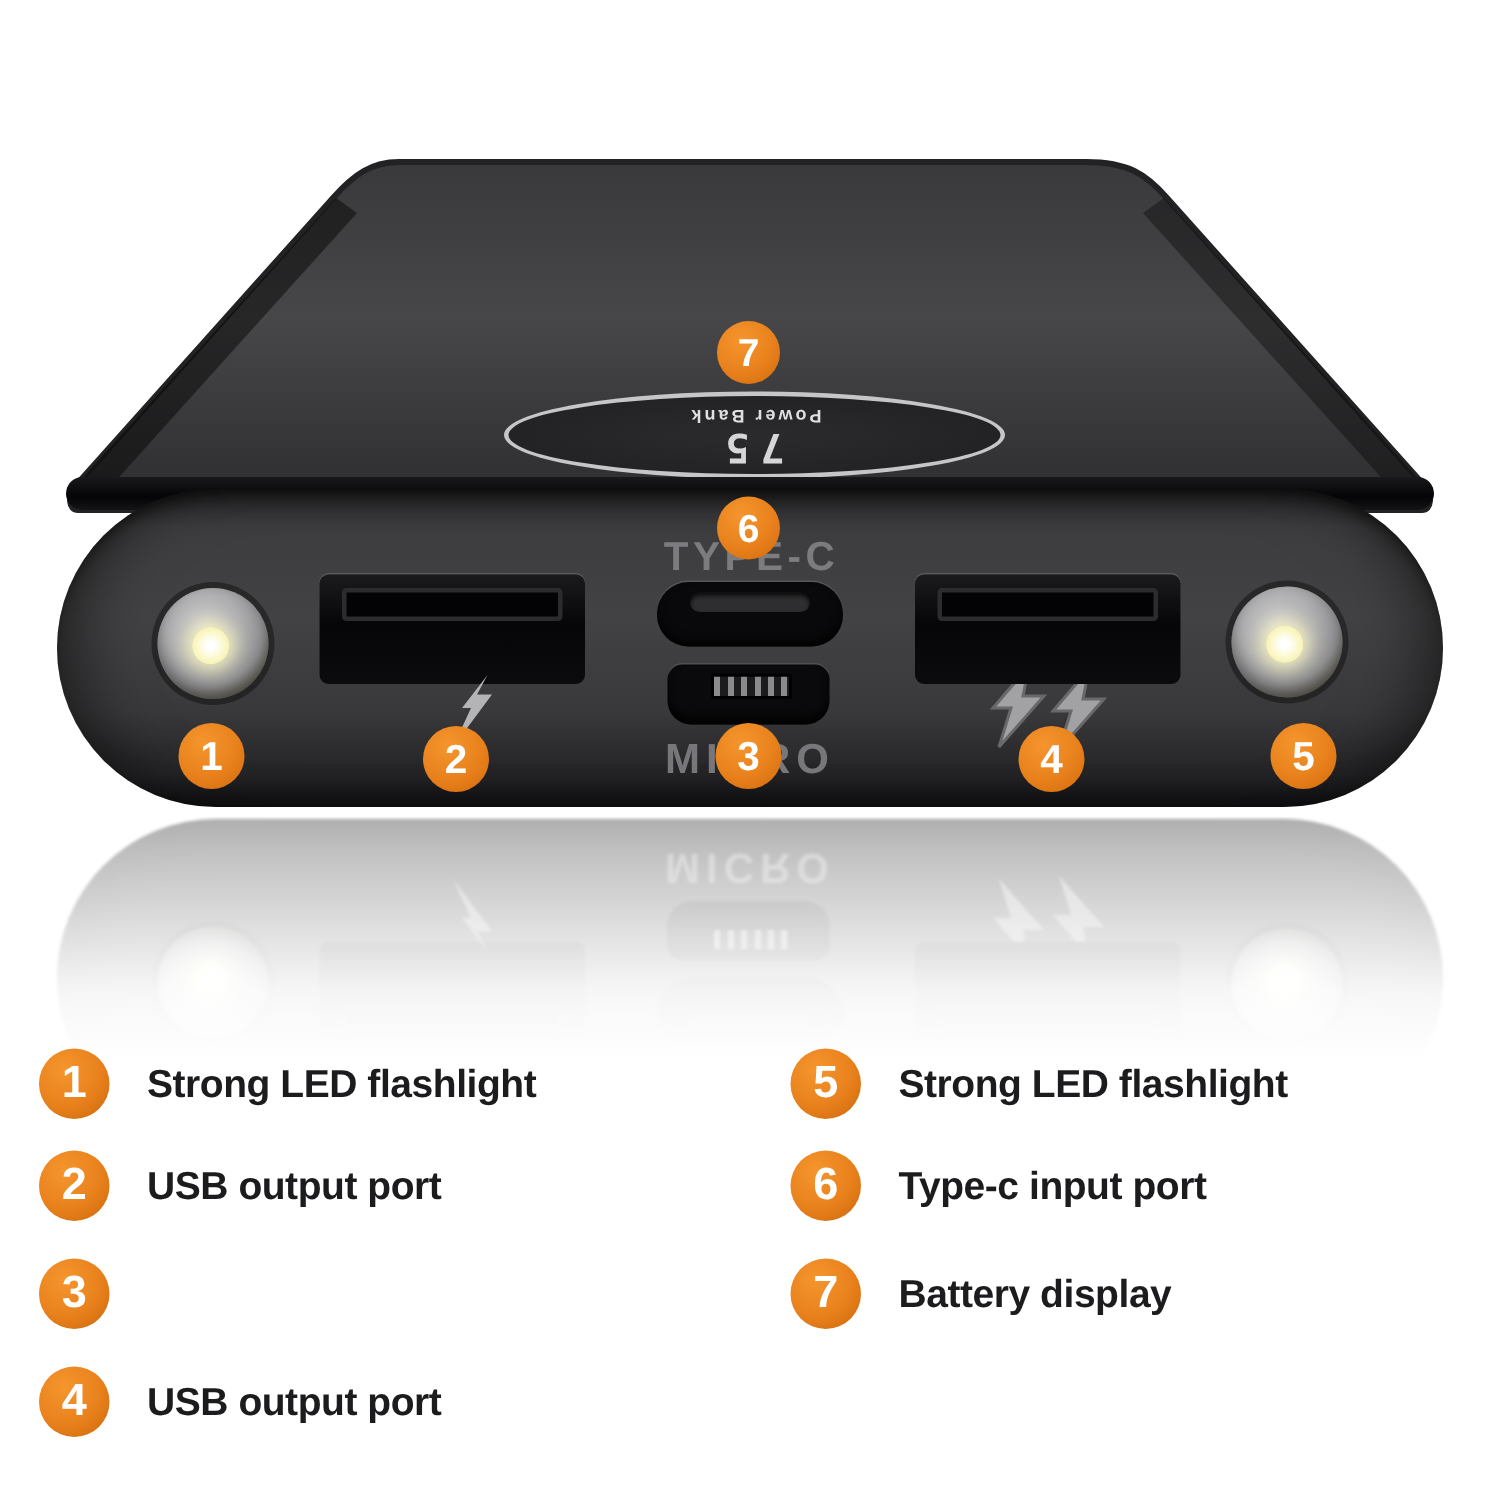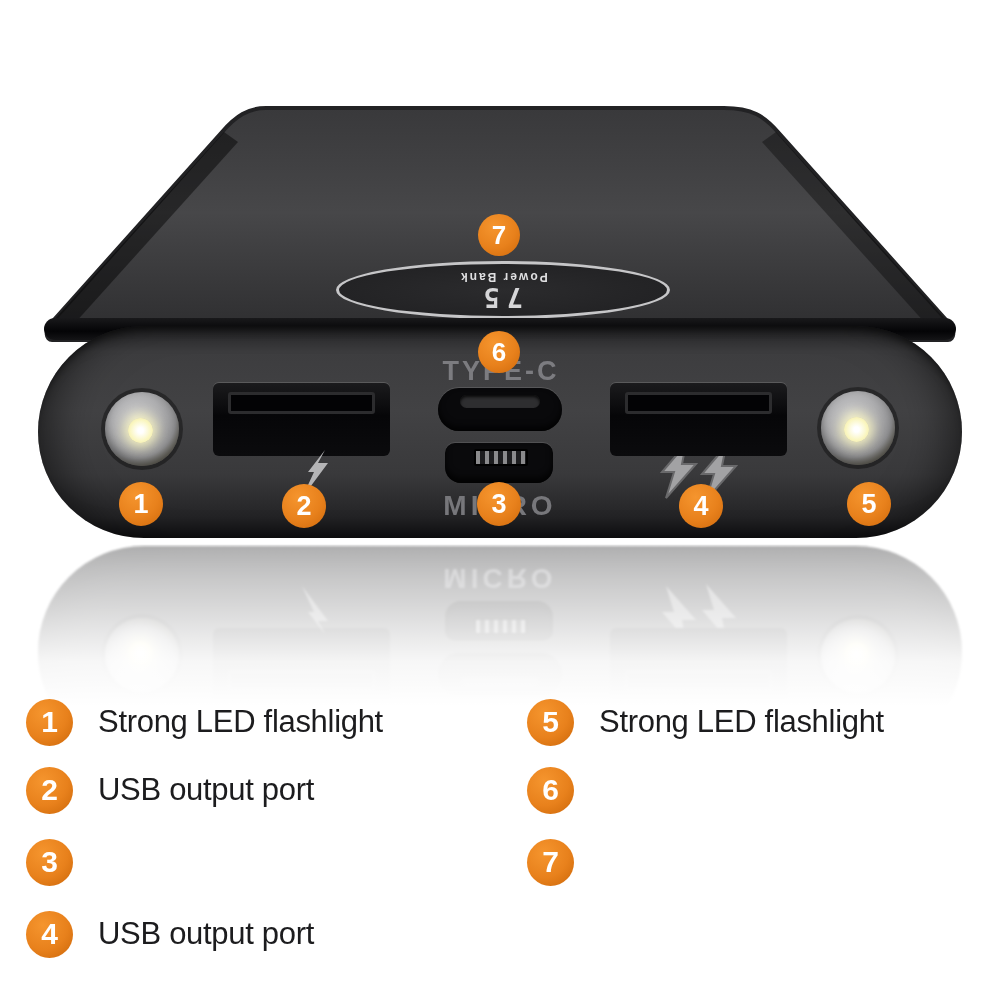--- a/index.html
+++ b/index.html
@@ -71,21 +71,21 @@
   .refl-flip .front-face{left:0;top:0;}
   .refl-fade{position:absolute;left:-40px;right:-40px;top:0;bottom:-10px;
         background:linear-gradient(180deg,rgba(255,255,255,.22) 0%,rgba(255,255,255,.55) 28%,
                    rgba(255,255,255,.9) 52%,#ffffff 72%);}
 
   
   .legend-item{position:absolute;display:flex;align-items:center;gap:25px;height:48px;z-index:7;}
   .legend-badge{width:47px;height:47px;border-radius:50%;flex:0 0 auto;display:flex;align-items:center;justify-content:center;
         color:#fff;font-weight:700;font-size:30px;
         background:radial-gradient(circle at 36% 30%,#f5952e 0%,#e8811c 55%,#cb6608 100%);}
-  .legend-label{font-size:31px;font-weight:400;color:#1c1c1e;letter-spacing:-.3px;white-space:nowrap;}
+  .legend-label{font-size:26px;font-weight:700;color:#1c1c1e;letter-spacing:-.3px;white-space:nowrap;}
 </style>
 </head>
 <body>
 
 <div class="scene">
 
   <svg class="top-svg" width="1000" height="560" viewBox="0 0 1000 560">
     <defs>
       <linearGradient id="topg" x1="0" y1="108" x2="0" y2="340" gradientUnits="userSpaceOnUse">
         <stop offset="0" stop-color="#39393b"></stop>
@@ -195,19 +195,21 @@
     <div class="legend-item" style="left:26px;top:910px;">
       <div class="legend-badge">4</div>
       <div class="legend-label">USB output port</div>
     </div>
     <div class="legend-item" style="left:527px;top:698px;">
       <div class="legend-badge">5</div>
       <div class="legend-label">Strong LED flashlight</div>
     </div>
     <div class="legend-item" style="left:527px;top:766px;">
       <div class="legend-badge">6</div>
+      <div class="legend-label">Type-c input port</div>
     </div>
     <div class="legend-item" style="left:527px;top:838px;">
       <div class="legend-badge">7</div>
+      <div class="legend-label">Battery display</div>
     </div>
   </div>
 
 </div>
 
 </body></html>

